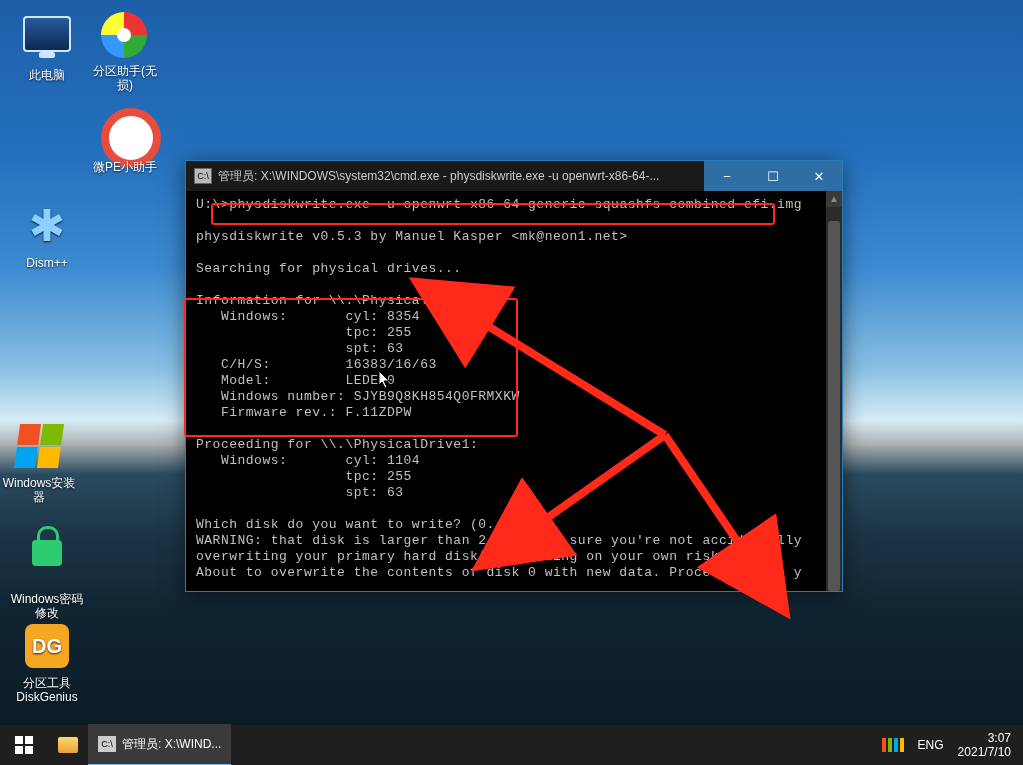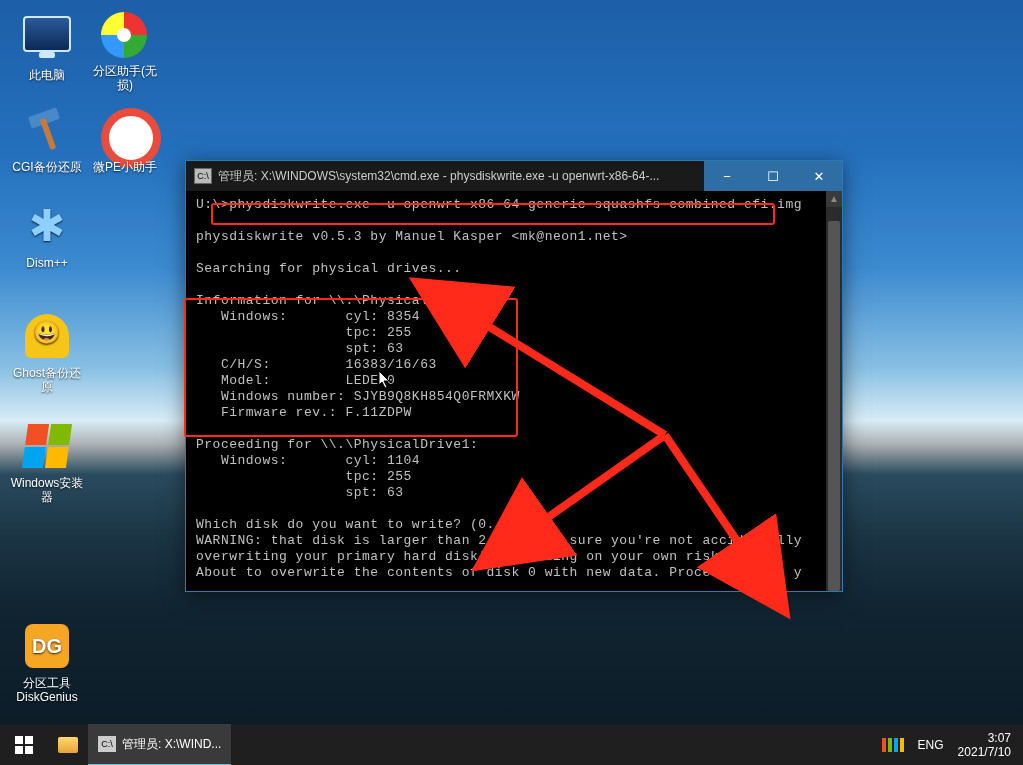--- a/index.html
+++ b/index.html
@@ -95,44 +95,40 @@
 <body>
 
 <div id="desktop">
 
   <div class="dicon" style="left:8px;top:12px">
     <div class="img">
         <div class="ico-pc"></div>
       </div>
     <div class="label">此电脑</div>
   </div>
-  <div class="dicon" style="left:8px;top:108px">
-    <div class="img ico-hammer"></div>
-    <div class="label">CGI备份还原</div>
-  </div>
   <div class="dicon" style="left:8px;top:204px">
     <div class="img ico-gear"></div>
     <div class="label">Dism++</div>
   </div>
-  <div class="dicon" style="left:8px;top:314px">
-    <div class="img">
-        <div class="ico-ghost"></div>
-      </div>
-    <div class="label">Ghost备份还原</div>
-  </div>
-  <div class="dicon" style="left:8px;top:424px">
+  <div class="dicon" style="left:0;top:424px">
     <div class="img">
         <div class="ico-win">
           <span></span>
           <span></span>
           <span></span>
           <span></span>
         </div>
       </div>
     <div class="label">Windows安装器</div>
+  </div>
+  <div class="dicon" style="left:8px;top:524px">
+    <div class="img">
+        <div class="ico-lock"></div>
+      </div>
+    <div class="label">Windows密码修改</div>
   </div>
   <div class="dicon" style="left:8px;top:624px">
     <div class="img">
         <div class="ico-dg">DG</div>
       </div>
     <div class="label">分区工具DiskGenius</div>
   </div>
 
   <div class="dicon" style="left:86px;top:12px">
     <div class="img">

